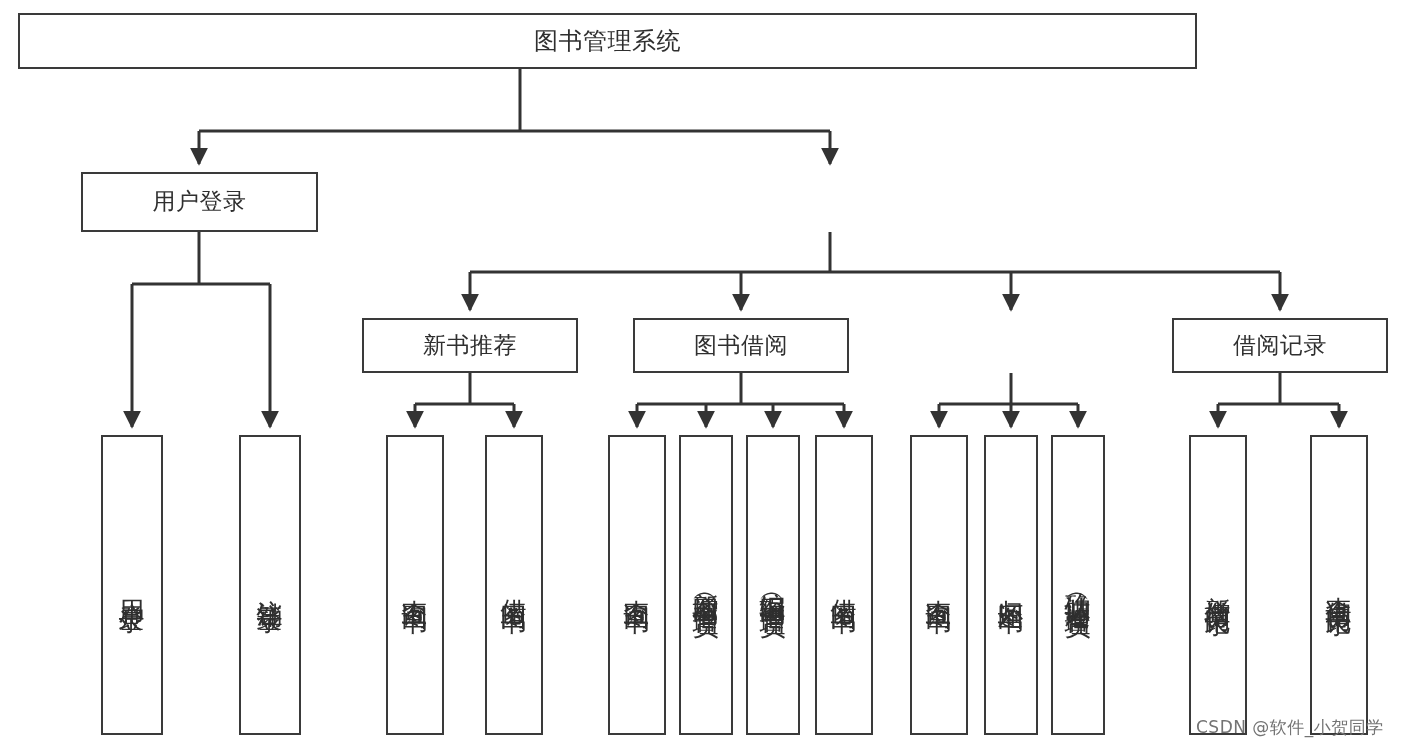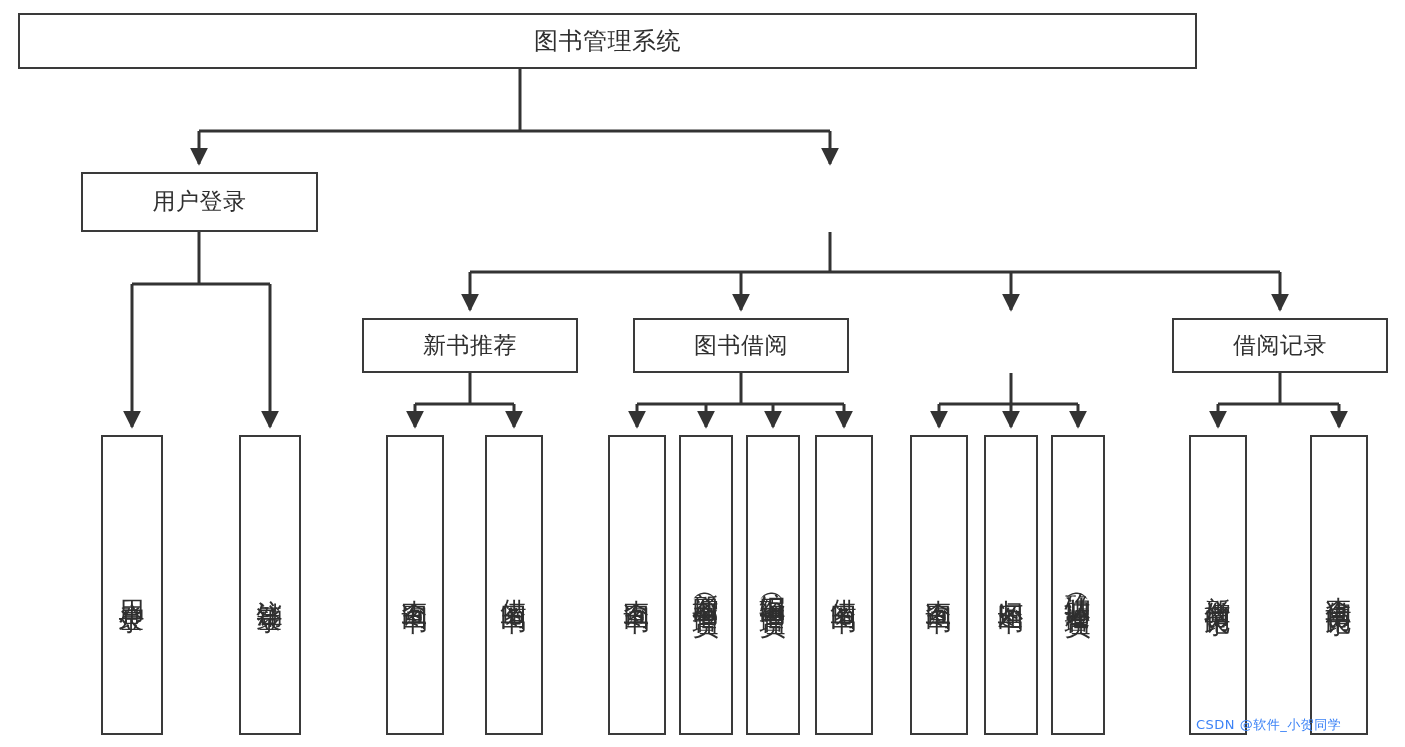--- a/index.html
+++ b/index.html
@@ -61,22 +61,22 @@
   .node.vert .node-label {
     writing-mode: vertical-rl;
     text-orientation: upright;
     font-size: 26px;
     line-height: 1.0;
     letter-spacing: 3px;
     white-space: nowrap;
   }
   .watermark {
     position: absolute;
-    font-size: 13px;
-    color: #3b82f6;
+    font-size: 17px;
+    color: #737373;
     white-space: nowrap;
     z-index: 5;
     letter-spacing: 0.5px;
   }
 </style>
 </head>
 <body>
 
 <div id="canvas">
 

